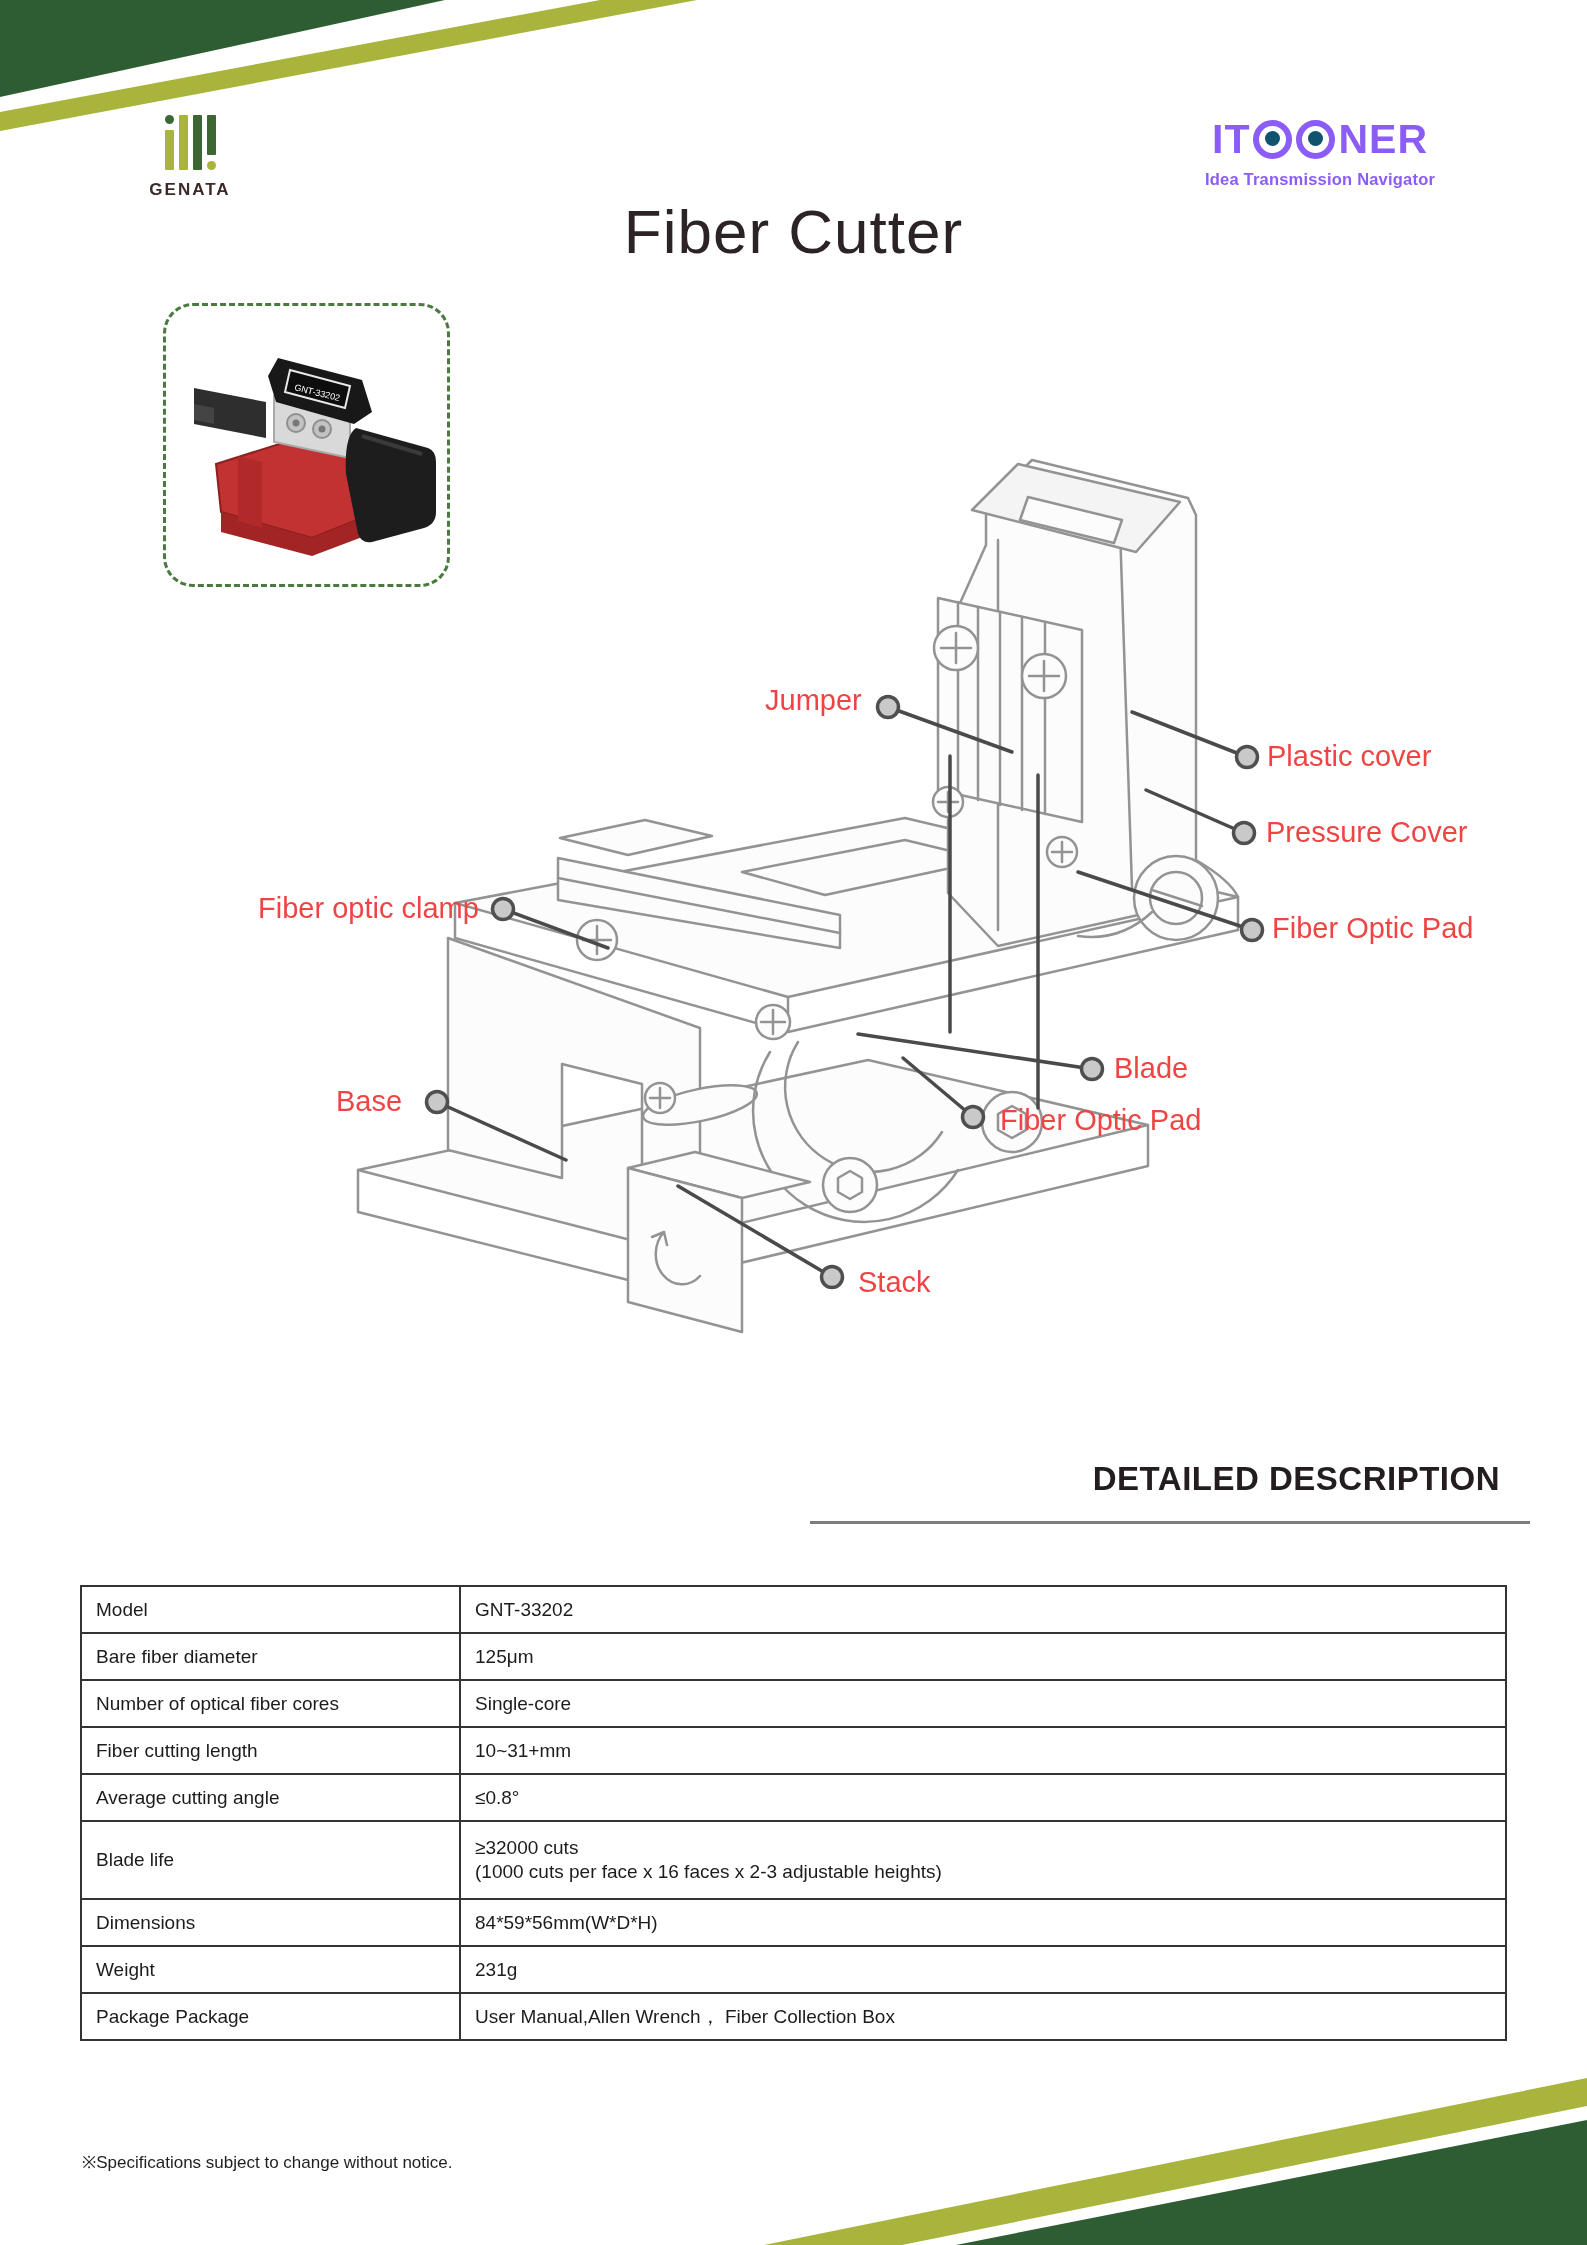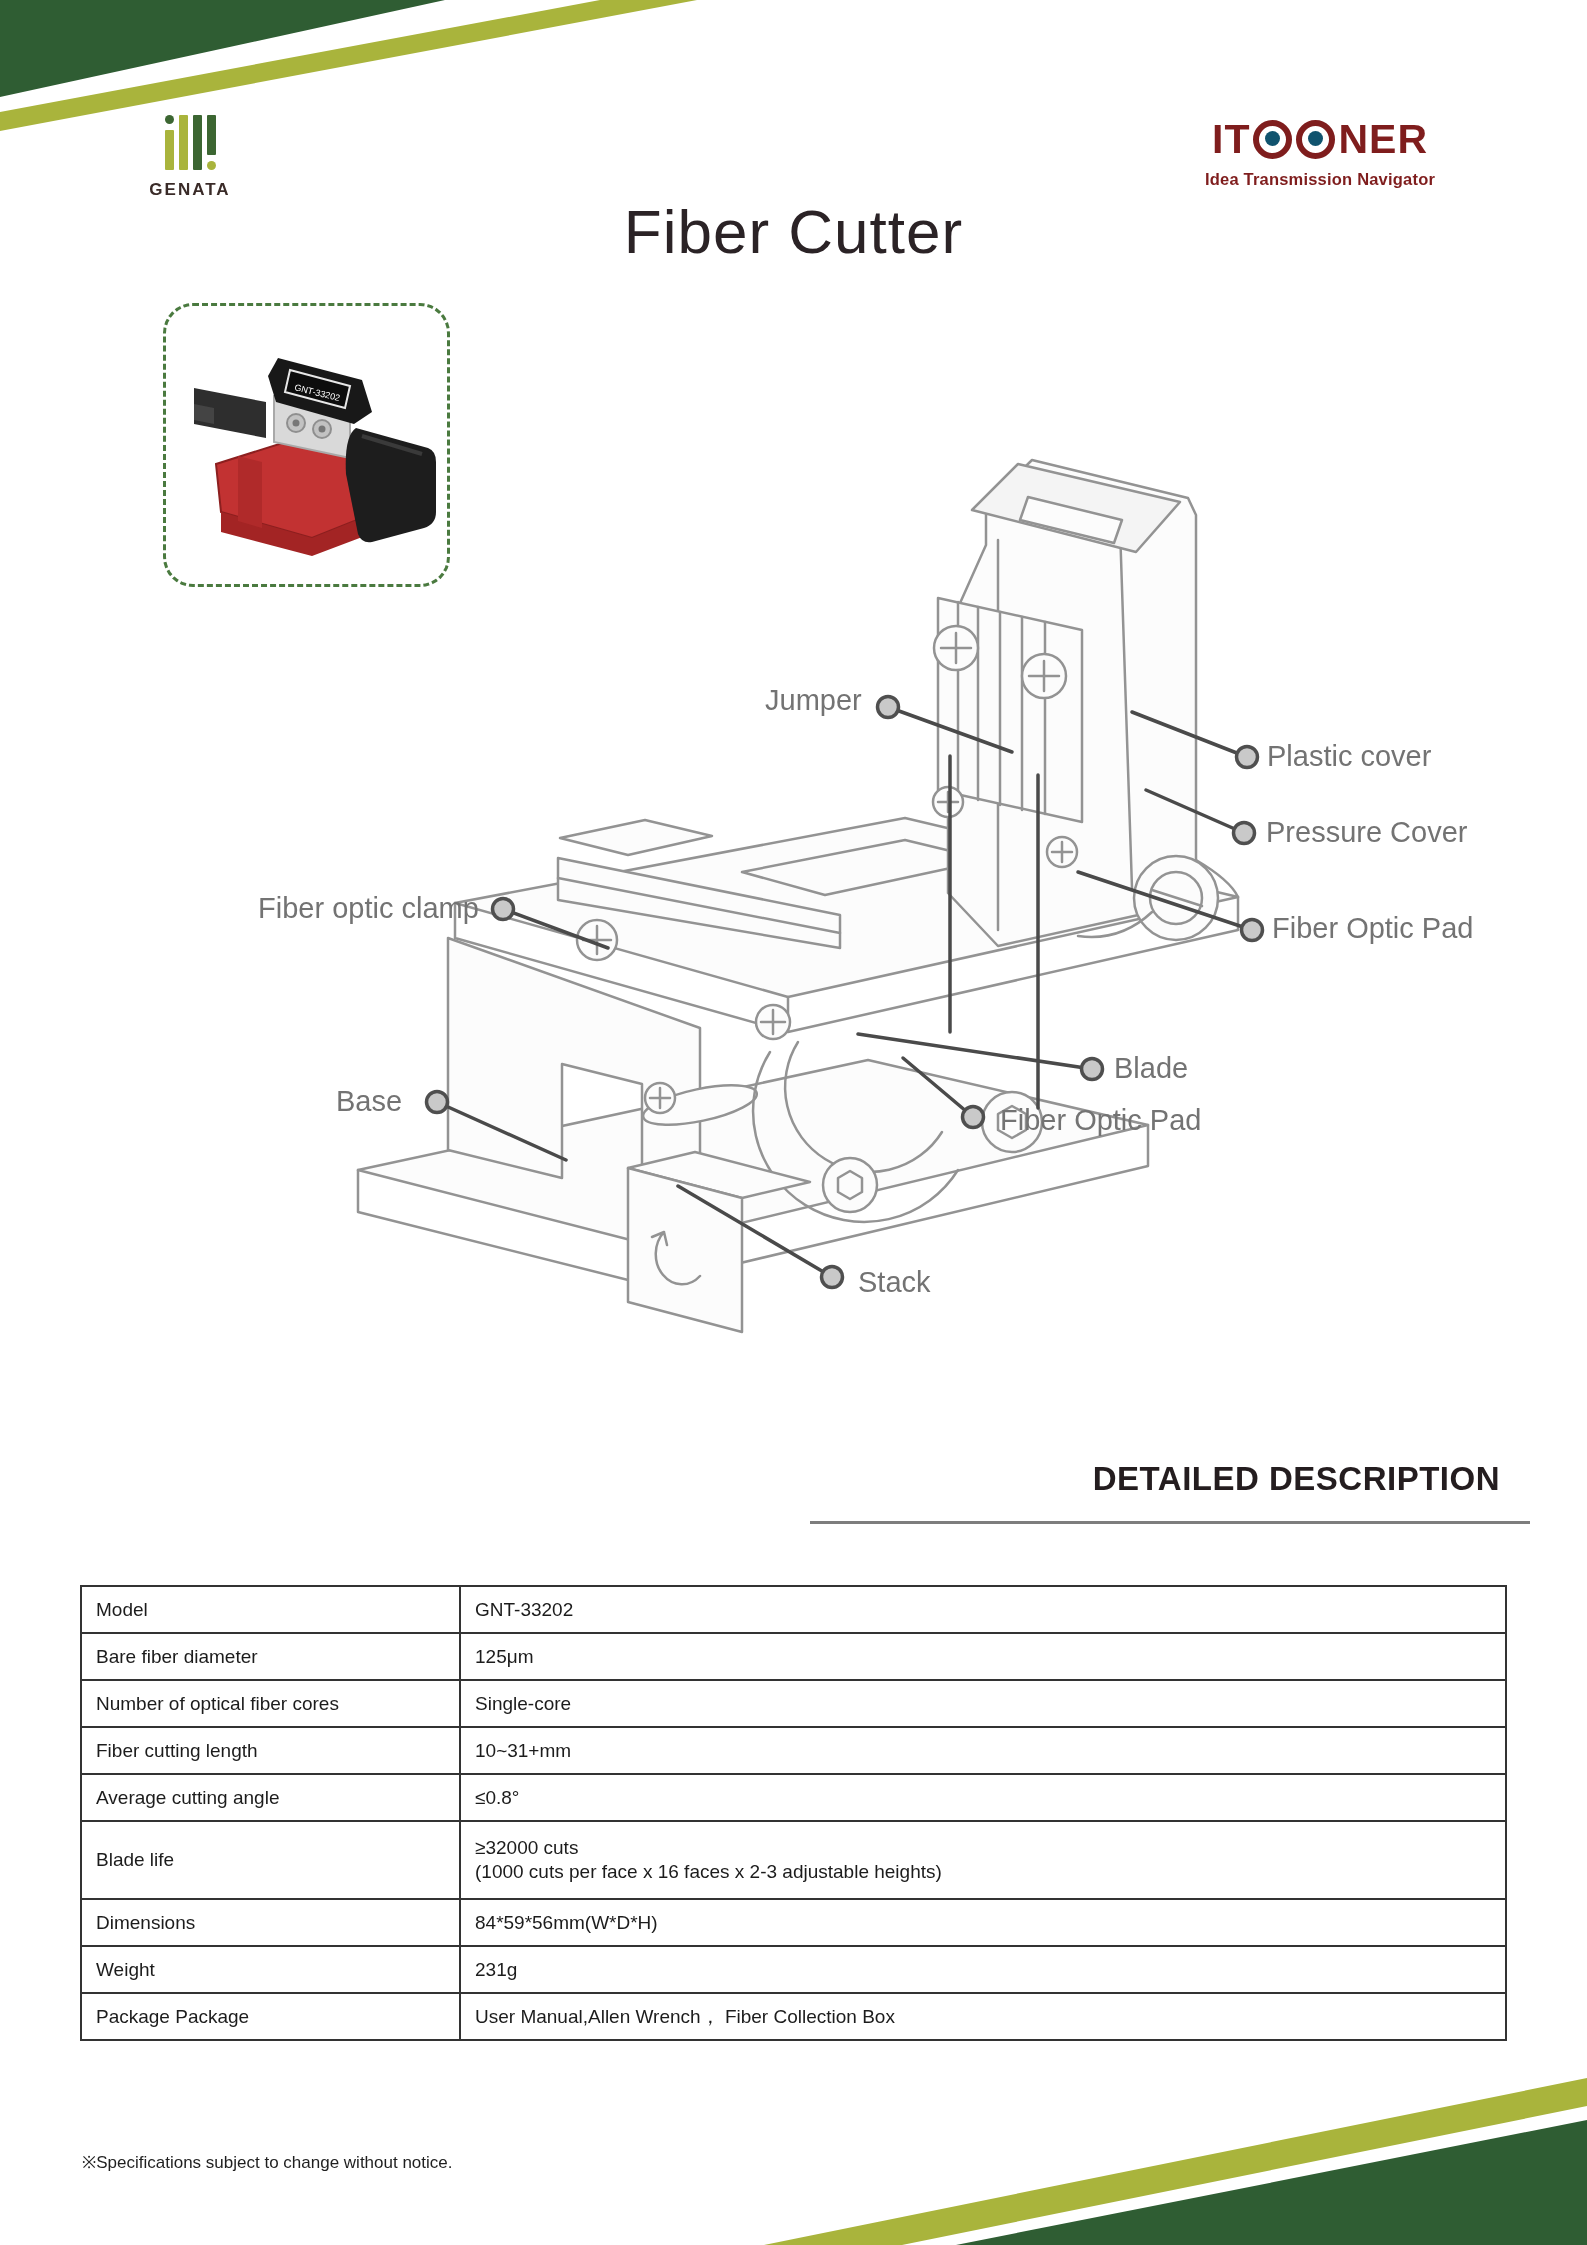--- a/index.html
+++ b/index.html
@@ -34,21 +34,21 @@
 
   
   .doc-title{left:0;top:196px;width:1587px;text-align:center;
     font-size:62px;color:#2b2326;letter-spacing:1px;}
 
   
   .photo-box{left:163px;top:303px;width:287px;height:284px;
     border:3px dashed #4a7a3f;border-radius:30px;box-sizing:border-box;}
 
   
-  .dlabel{position:absolute;font-size:29px;color:#737373;white-space:nowrap;}
+  .dlabel{position:absolute;font-size:29px;color:#ef4444;white-space:nowrap;}
   .lbl-jumper{left:765px;top:684px;}
   .lbl-plastic-cover{left:1267px;top:740px;}
   .lbl-pressure-cover{left:1266px;top:816px;}
   .lbl-fop-right{left:1272px;top:912px;}
   .lbl-clamp{left:258px;top:892px;}
   .lbl-base{left:336px;top:1085px;}
   .lbl-blade{left:1114px;top:1052px;}
   .lbl-fop-mid{left:1000px;top:1104px;}
   .lbl-stack{left:858px;top:1266px;}
 
@@ -97,21 +97,21 @@
         <span class="gstem" style="background:#3c6632;height:55px;"></span>
       </span>
       <span class="gcol">
         <span class="gstem" style="background:#3c6632;height:40px;"></span>
         <span class="gdot" style="background:#a9b43c;margin-top:6px;"></span>
       </span>
     </div>
     <div class="genata-name">GENATA</div>
   </div>
 
-  <div class="abs itooner" style="color:#7f1d1d;">
+  <div class="abs itooner" style="color:#8b5cf6;">
     <div class="itooner-name">
       <span>IT</span>
       <span class="eye">
           <span class="pupil"></span>
         </span>
       <span class="eye">
           <span class="pupil"></span>
         </span>
       <span>NER</span>
     </div>

